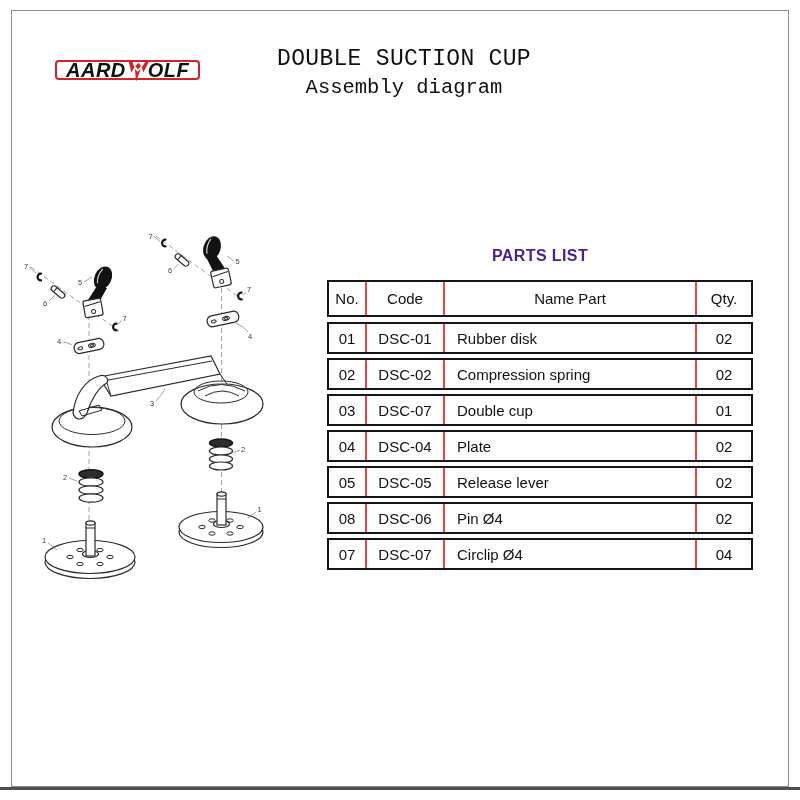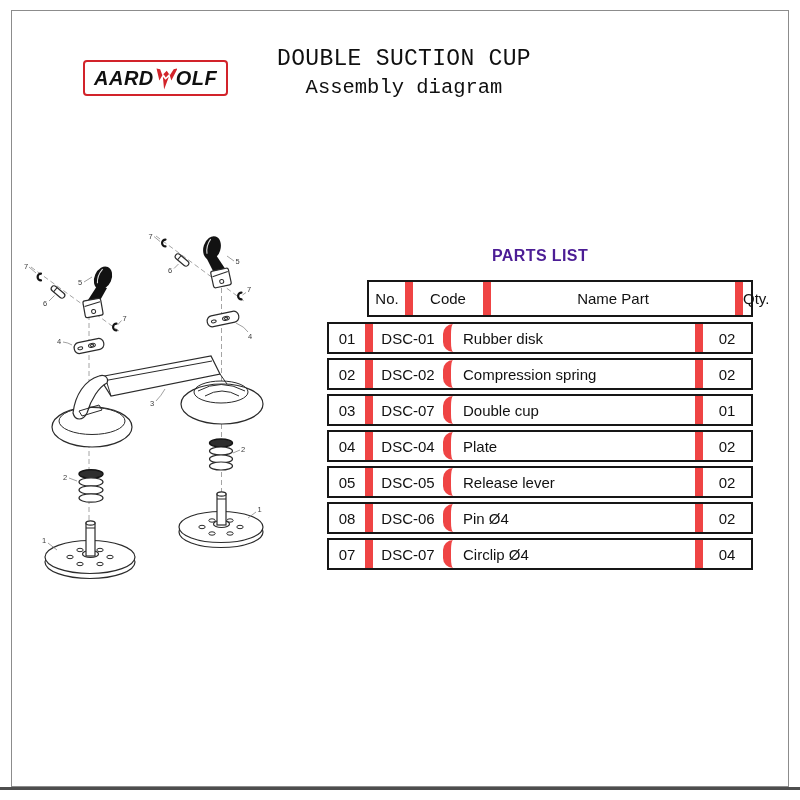--- a/index.html
+++ b/index.html
@@ -5,43 +5,43 @@
   html,body { margin:0; padding:0; }
   body {
     width:800px; height:800px; position:relative; overflow:hidden;
     background:#ffffff; font-family:"Liberation Sans", sans-serif; color:#151515;
   }
   .frame-border { position:absolute; left:11px; top:10px; right:11px; bottom:13px;
     border:1px solid #8c8c8c; }
   .bottom-edge { position:absolute; left:0; right:0; top:787px; height:3px; background:#4e4e4e; }
 
   
-  .logo { position:absolute; left:55px; top:60px; height:36px; box-sizing:border-box;
+  .logo { position:absolute; left:55px; top:60px; height:20px; box-sizing:border-box;
     border:2px solid #d2232a; border-radius:4px; padding:2px 9px 2px 9px;
-    display:flex; align-items:center; background:#fff;margin-left:28px; }
+    display:flex; align-items:center; background:#fff; }
   .logo-text { font-style:italic; font-weight:800; font-size:20px; letter-spacing:.5px; color:#101010; }
   .logo-w { width:24px; height:28px; margin:2px -1px 0 -1px; display:block; }
 
   
   .title-block { position:absolute; left:8px; right:0; top:46px; text-align:center;font-family:Liberation Mono, monospace; }
   .main-title { font-size:23px; letter-spacing:.3px; color:#101010; }
   .sub-title  { font-size:20.5px; margin-top:4px; color:#101010; }
 
   
   .parts-heading { position:absolute; left:327px; width:426px; top:247px; text-align:center;
     font-size:16px; font-weight:700; letter-spacing:.4px; color:#4c1d95; }
   .parts-table { position:absolute; left:327px; top:280px; width:426px; }
   .t-row { display:grid; grid-template-columns:36px 78px 252px 1fr;
     border:2px solid #161616; box-sizing:border-box; background:#fff; }
-  .t-row.head { height:37px; margin-bottom:5px;margin-left:40px; }
+  .t-row.head { height:37px; margin-bottom:5px; }
   .t-row.data { height:32px; margin-bottom:4px; }
   .cell { display:flex; align-items:center; justify-content:center;
     font-size:15px; color:#111; white-space:nowrap; }
-  .cell:not(:first-child) { border-left:8px solid #ef4444;text-align:center; }
-  .cell.name { justify-content:flex-start; padding-left:12px;border-radius:10px; }
+  .cell:not(:first-child) { border-left:2px solid #ef4444;text-align:center; }
+  .cell.name { justify-content:flex-start; padding-left:12px; }
 
   
   .diagram-svg { position:absolute; left:15px; top:215px; width:300px; height:400px; }
   .ol  { fill:#ffffff; stroke:#2b2b2b; stroke-width:1.2; }
   .olf { fill:none; stroke:#2b2b2b; stroke-width:1; }
   .dk  { fill:#121212; stroke:none; }
   .axis { fill:none; stroke:#9a9a9a; stroke-width:.9; stroke-dasharray:5 3; }
   .leader { fill:none; stroke:#777; stroke-width:.7; }
   .callout { font-size:7.5px; fill:#3c3c3c; font-family:"Liberation Sans", sans-serif; }
   .clip { fill:none; stroke:#141414; stroke-width:2.2; stroke-linecap:round; }

